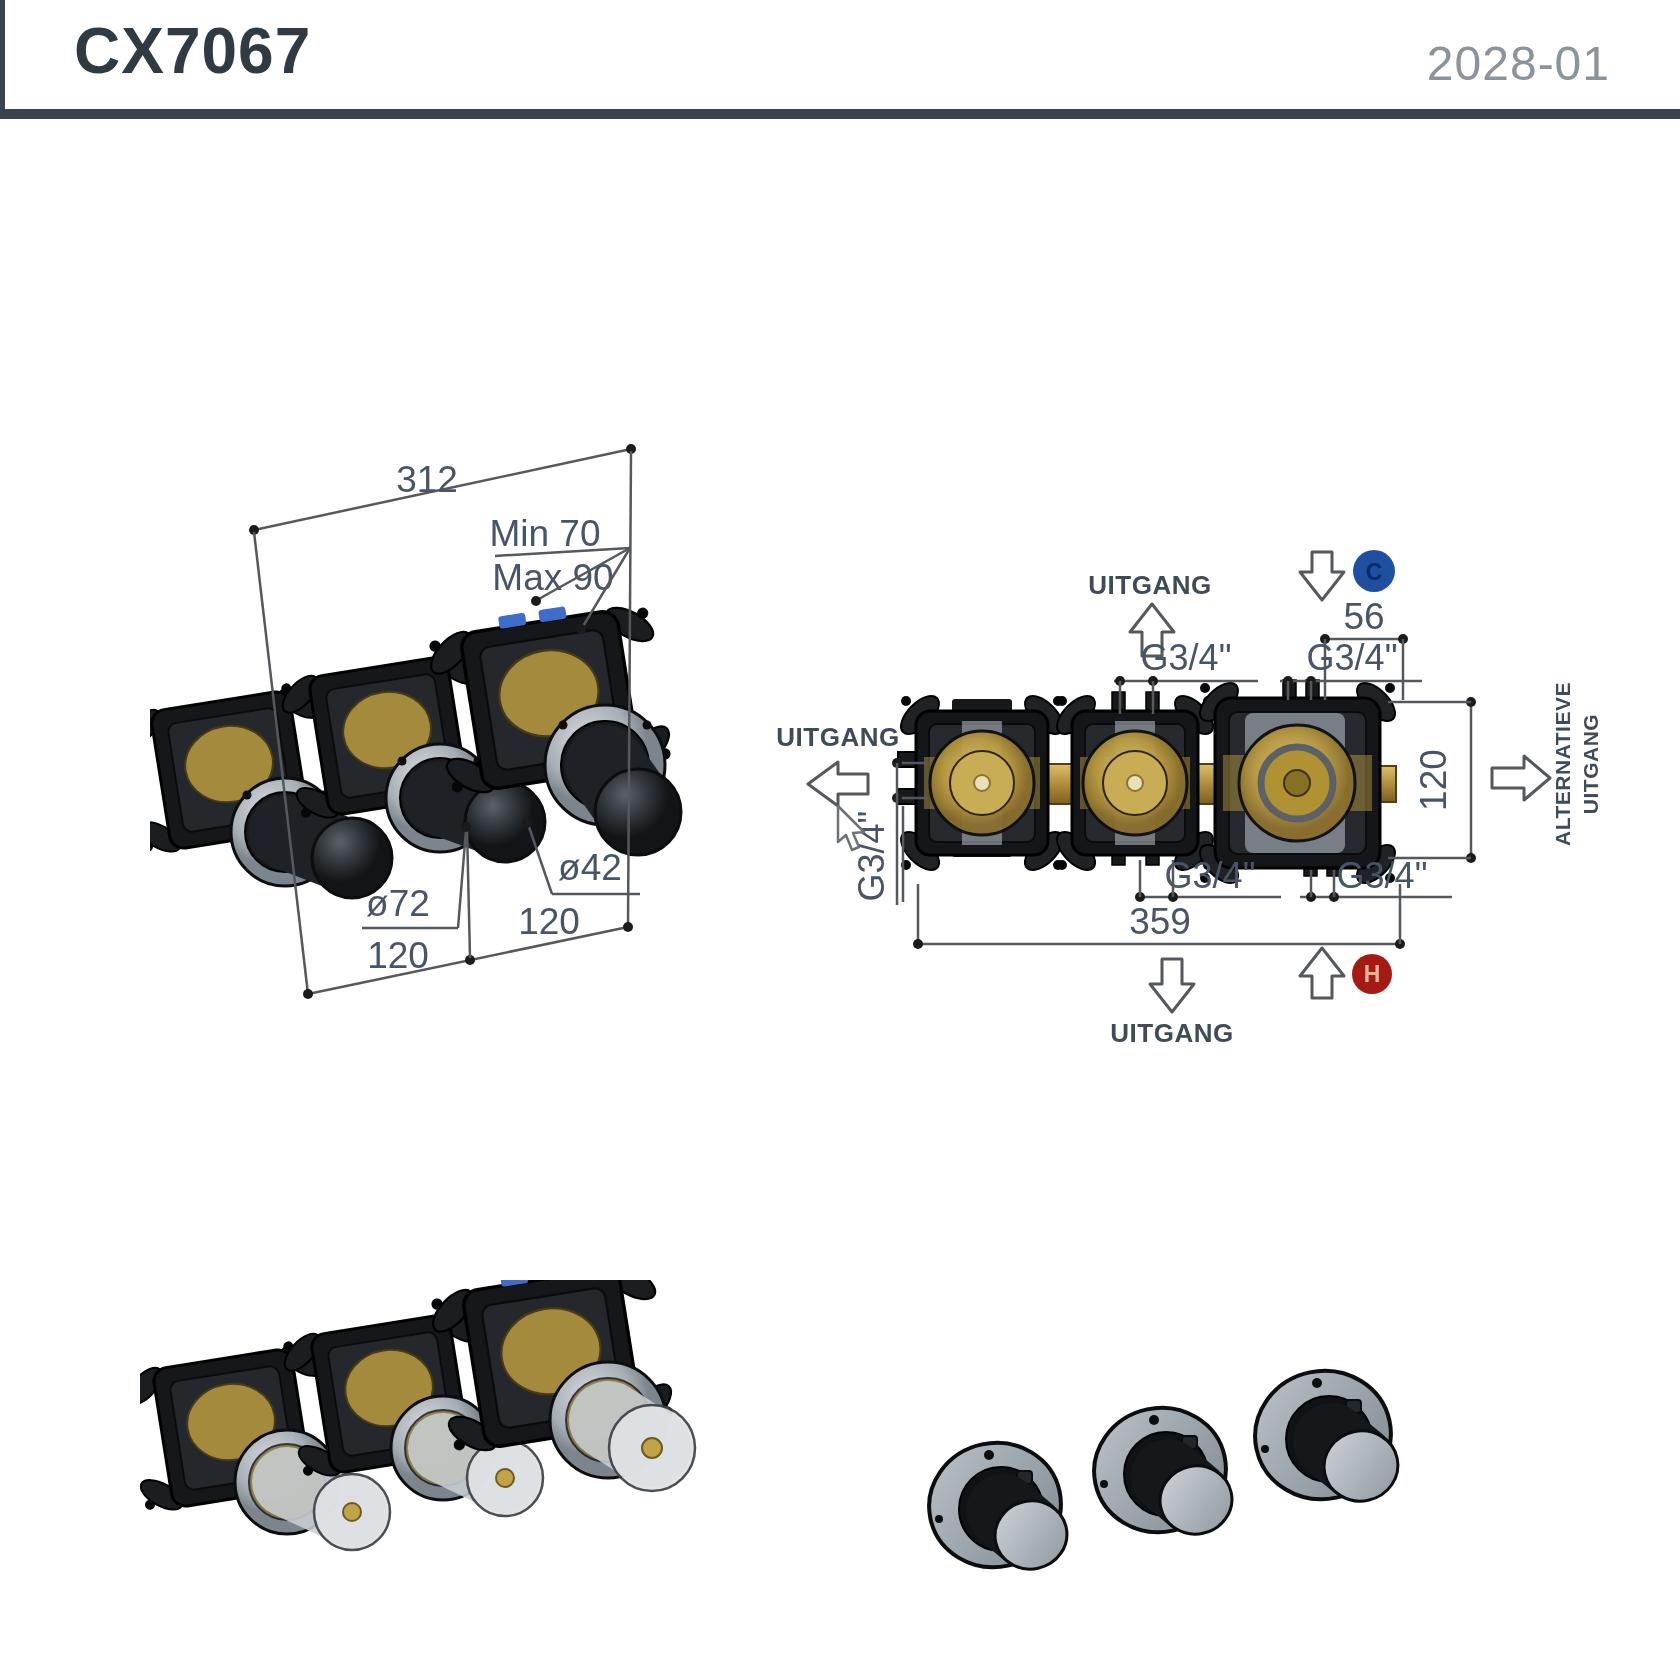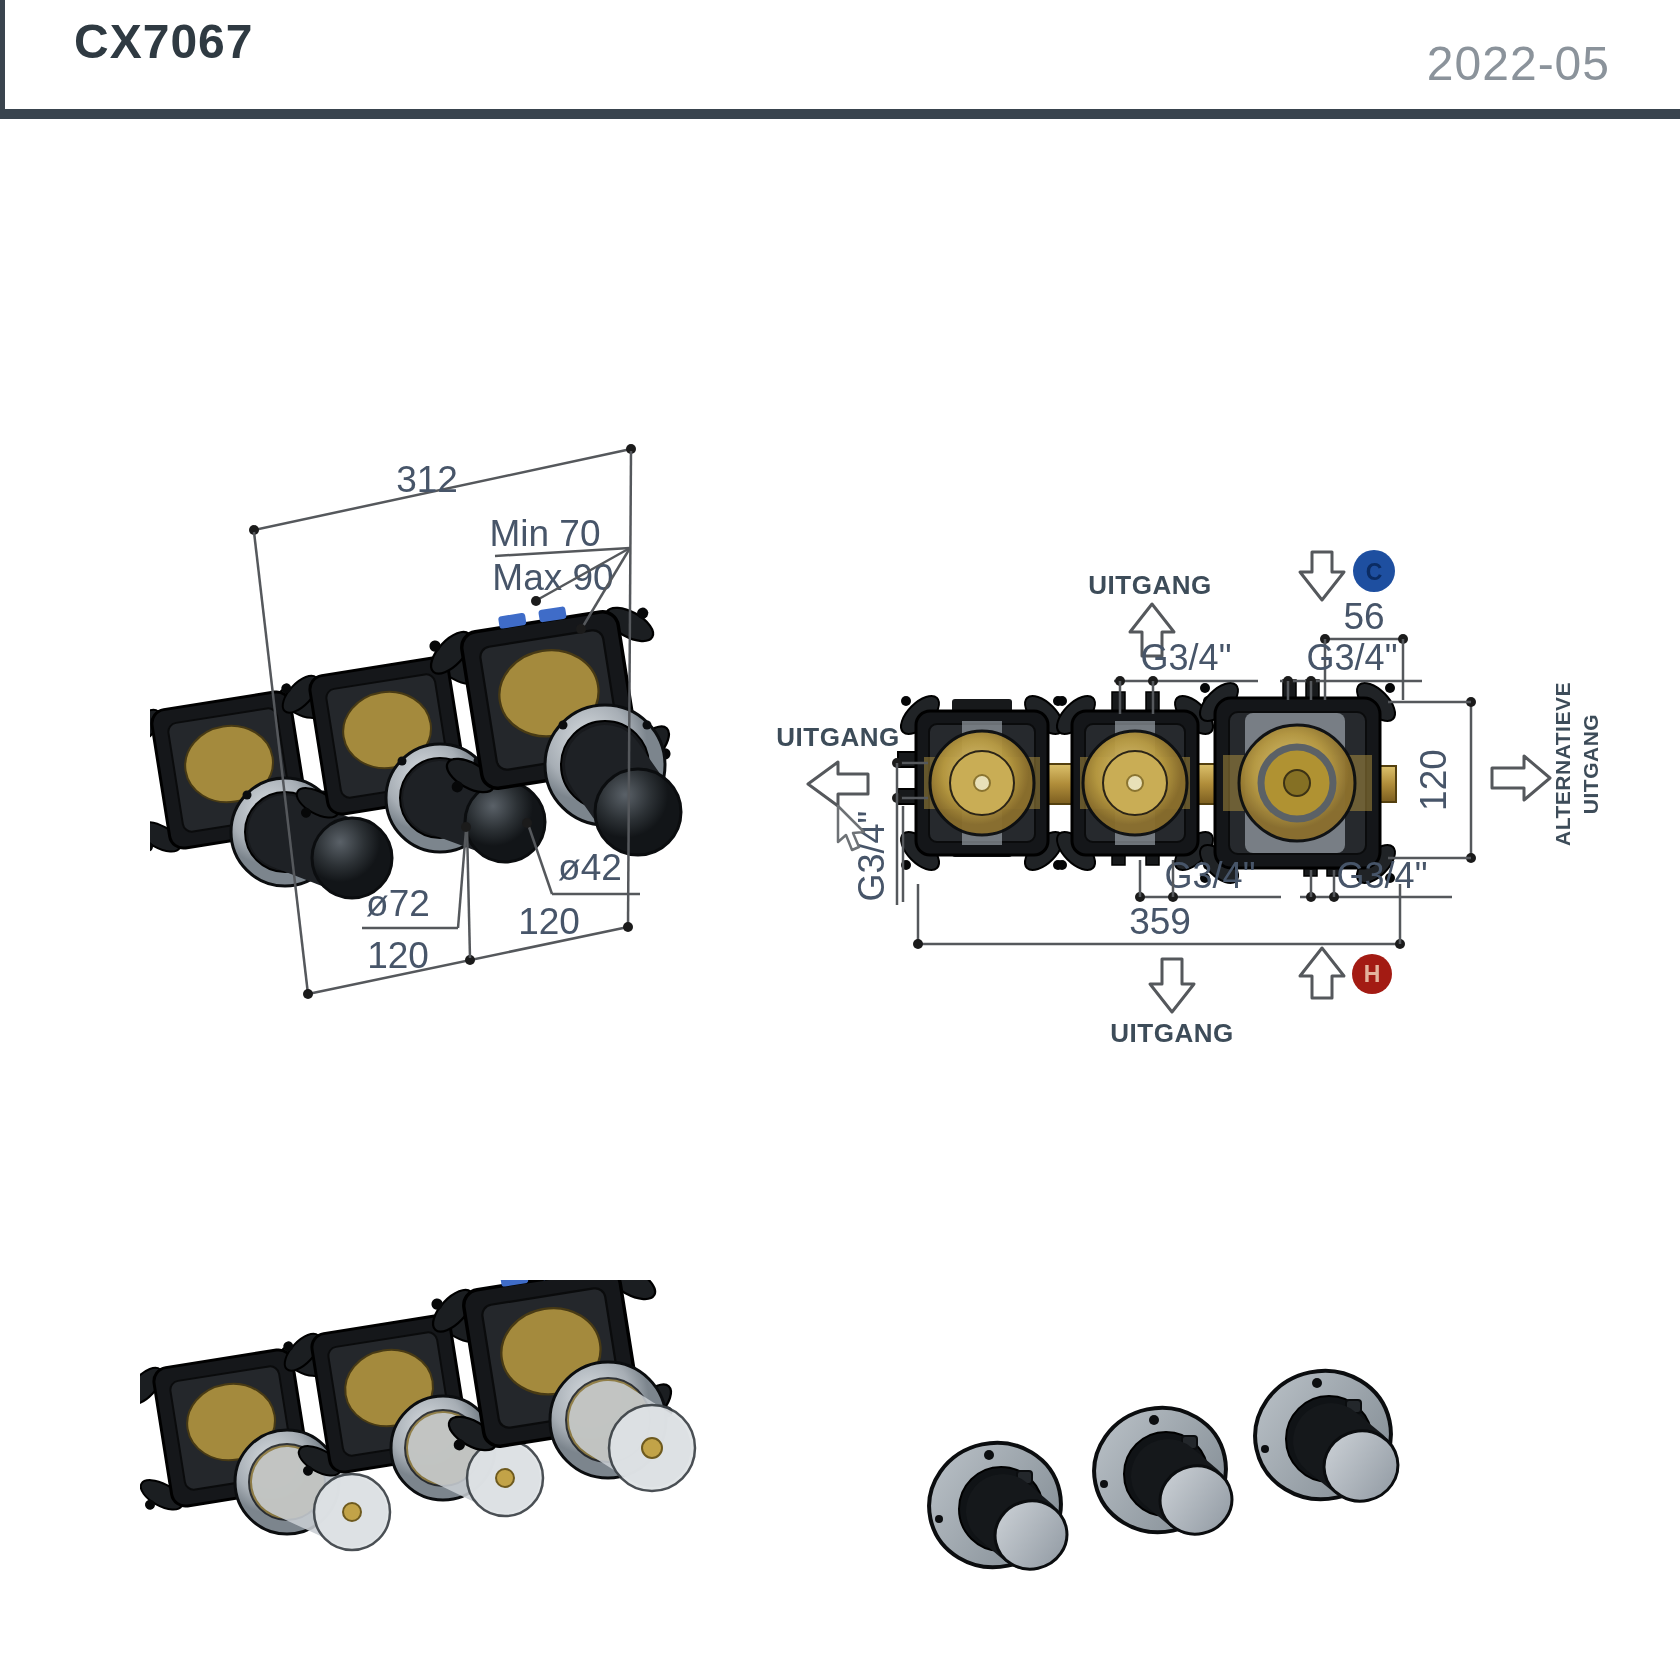--- a/index.html
+++ b/index.html
@@ -1,19 +1,19 @@
 <!DOCTYPE html>
 <html><head>
 <meta charset="utf-8">
 <style>
   html,body{margin:0;padding:0;background:#ffffff;}
   .page{position:relative;width:1680px;height:1680px;background:#fff;overflow:hidden;
         font-family:"Liberation Sans",sans-serif;}
   .left-edge{position:absolute;left:0;top:0;width:5px;height:117px;background:#3a444e;}
-  .page-title{position:absolute;left:74px;top:14px;font-size:48px;font-weight:700;
+  .page-title{position:absolute;left:74px;top:14px;font-size:64px;font-weight:700;
         color:#2f3a42;letter-spacing:1px;}
   .page-date{position:absolute;right:70px;top:36px;font-size:48px;font-weight:400;
         color:#8b939b;letter-spacing:1px;}
   .rule{position:absolute;left:0;top:109px;width:1680px;height:10px;background:#39444e;}
   .fig{position:absolute;}
   svg text{font-family:"Liberation Sans","DejaVu Sans",sans-serif;}
   .dim{font-size:37px;fill:#475569;}
   .thread{font-size:36px;fill:#475569;}
   .lbl{font-size:26px;font-weight:700;fill:#3d4c59;letter-spacing:.5px;}
   .lblV{font-size:21px;font-weight:700;fill:#3d4c59;letter-spacing:.5px;}
@@ -22,21 +22,21 @@
   .ar{fill:#ffffff;stroke:#55585c;stroke-width:3;stroke-linejoin:round;}
   .badge-letter{font-size:23px;font-weight:700;text-anchor:middle;}
 </style>
 </head>
 <body>
 
 <div class="page">
 
   <div class="left-edge"></div>
   <div class="page-title">CX7067</div>
-  <div class="page-date">2022-05</div>
+  <div class="page-date">2028-01</div>
   <div class="rule"></div>
 
   <svg class="fig" style="left:150px;top:400px" width="600" height="640" viewBox="150 400 600 640">
     <defs>
       <radialGradient id="knobT" cx="35%" cy="30%">
         <stop offset="0%" stop-color="#5a6168"></stop>
           <stop offset="60%" stop-color="#2c3135"></stop>
         <stop offset="100%" stop-color="#121518"></stop>
       </radialGradient>
       <radialGradient id="flangeT" cx="35%" cy="30%">

